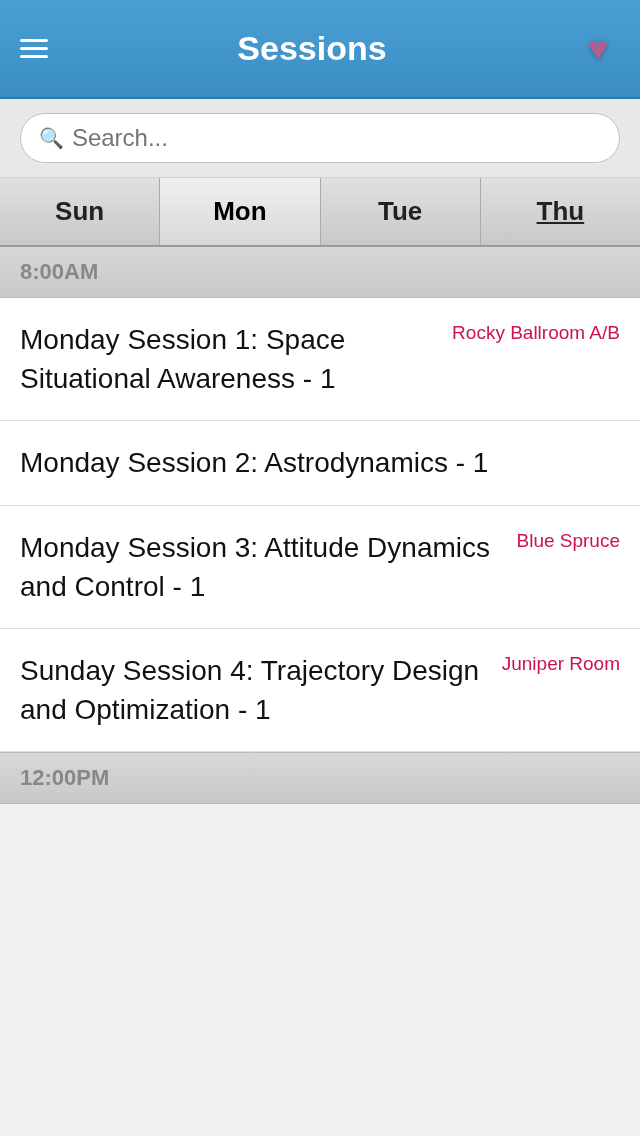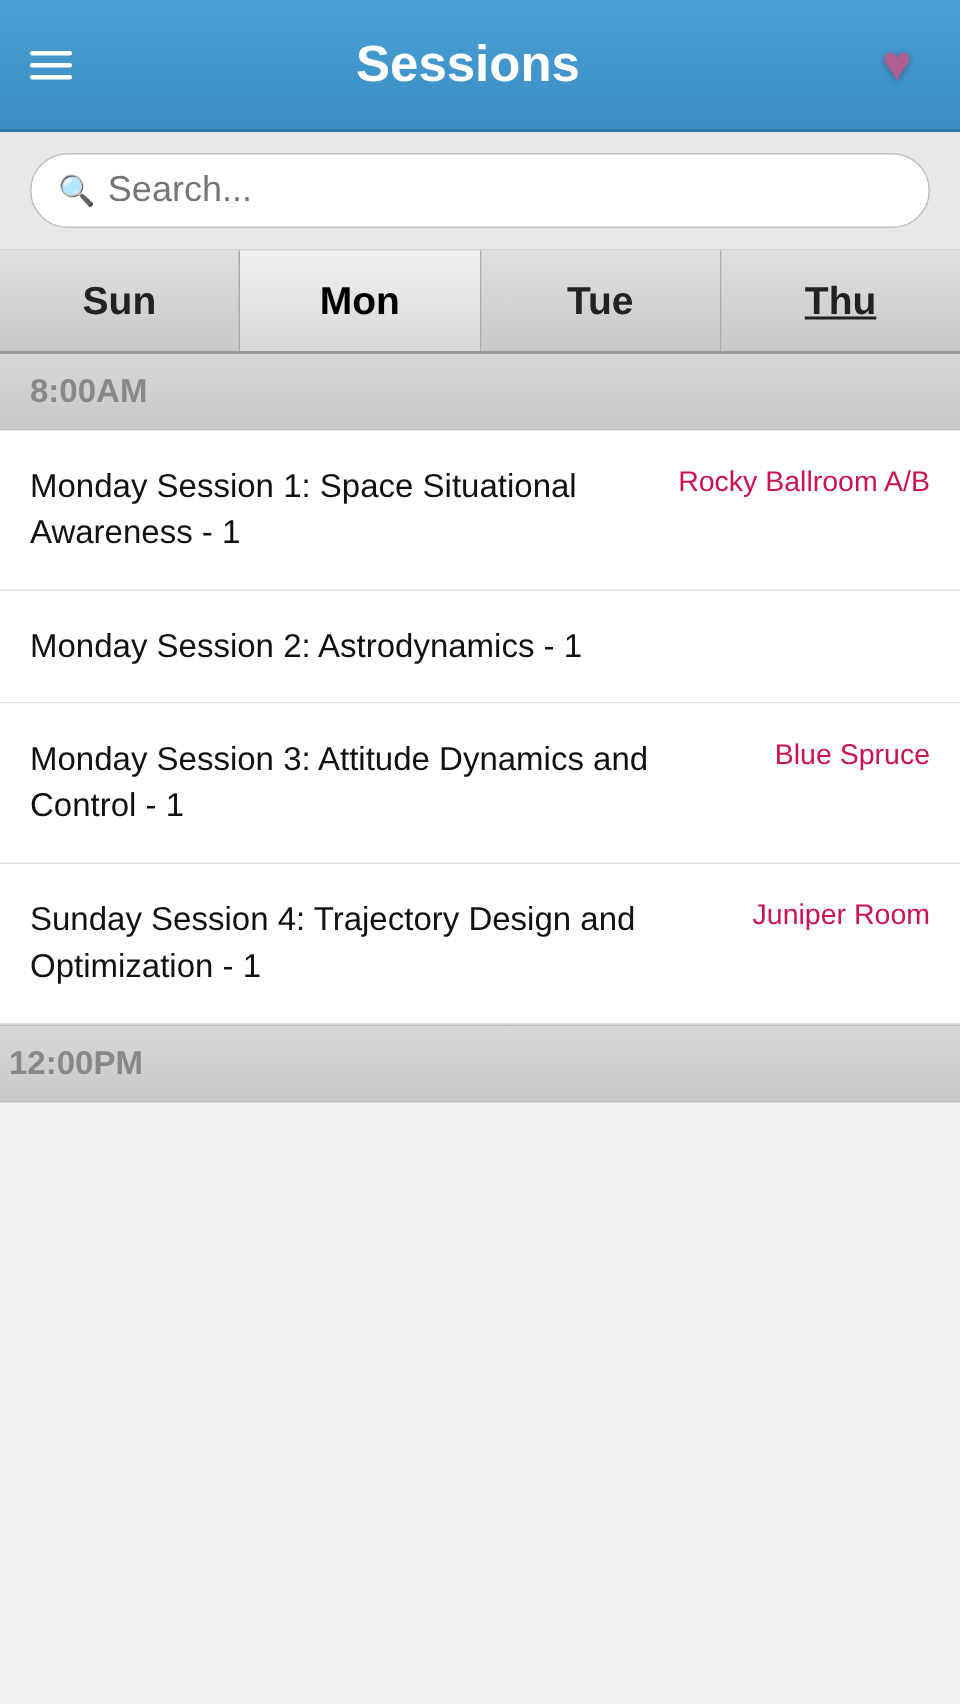--- a/index.html
+++ b/index.html
@@ -9,21 +9,21 @@
       width: 640px;
       min-height: 1136px;
       font-family: -apple-system, 'Helvetica Neue', Helvetica, Arial, sans-serif;
       background: #f0f0f0;
       overflow-x: hidden;
     }
 
     
     .header {
       background: linear-gradient(to bottom, #4a9fd5, #3a8ec4);
-      height: 88px;
+      height: 99px;
       display: flex;
       align-items: center;
       justify-content: space-between;
       padding: 0 20px;
       border-bottom: 2px solid #2a7ab0;
     }
 
     .header-title {
       color: white;
       font-size: 34px;
@@ -145,40 +145,40 @@
       display: flex;
       align-items: flex-start;
       justify-content: space-between;
       padding: 22px 20px;
       border-bottom: 1px solid #e0e0e0;
       cursor: pointer;
       background: white;
     }
 
     .session-title {
-      font-size: 22px;
+      font-size: 28px;
       color: #111;
       line-height: 1.4;
       flex: 1;
       padding-right: 10px;
     }
 
     .session-room {
       font-size: 19px;
       color: #cc1155;
       text-align: right;
       white-space: nowrap;
       min-width: 90px;
       line-height: 1.4;
     }
 
     
     .time-header-bottom {
       background: linear-gradient(to bottom, #d8d8d8, #c8c8c8);
-      padding: 12px 6px;
+      padding: 12px 20px;
       color: #888;
       font-size: 22px;
       font-weight: bold;
       border-top: 1px solid #bbb;
       border-bottom: 1px solid #bbb;
       margin-top: 0;
     }
   </style>
 </head>
 <body>

